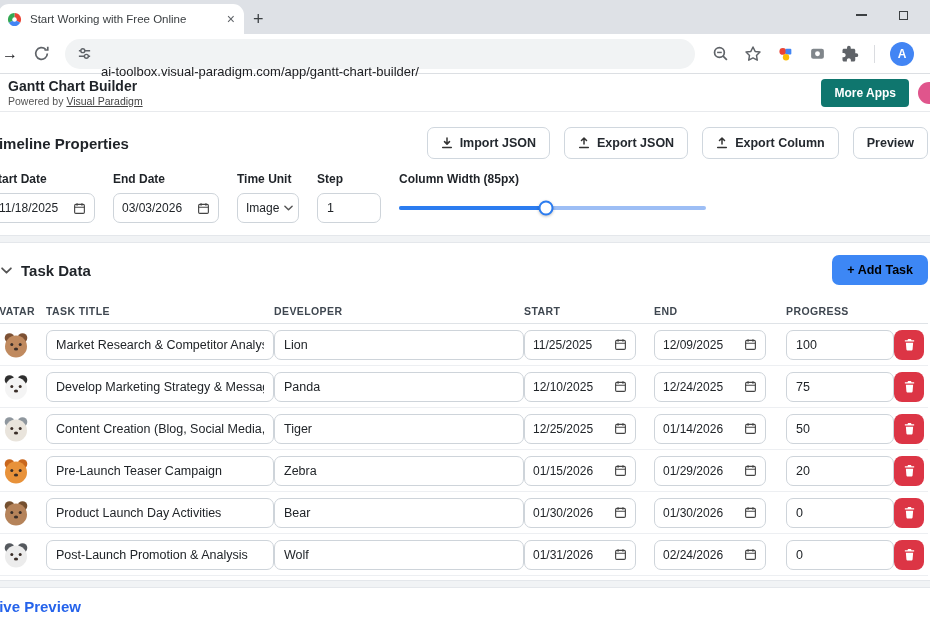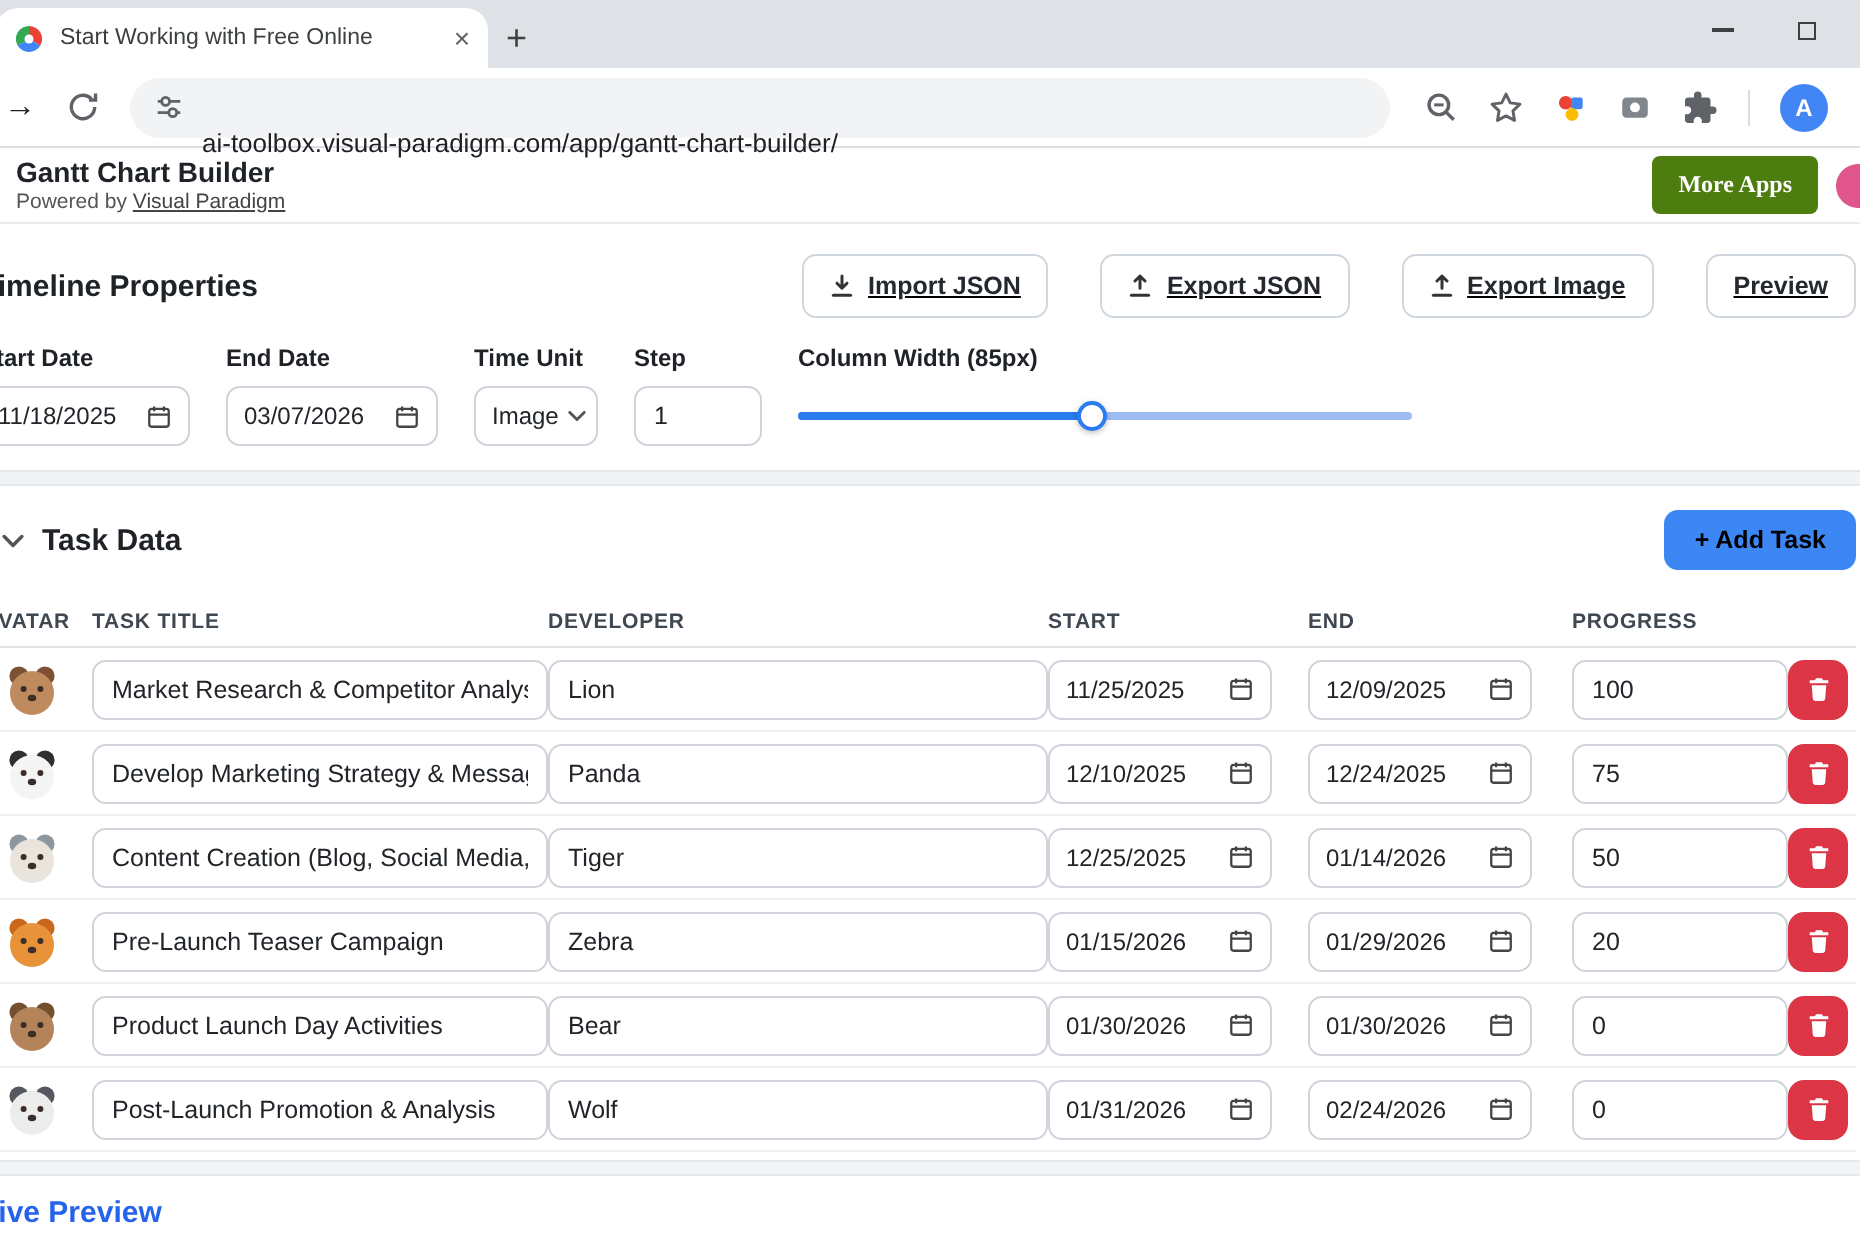--- a/index.html
+++ b/index.html
@@ -39,28 +39,28 @@
     width: 24px; height: 24px; border-radius: 50%; background: #4285f4; color: #fff;
     font-size: 12px; font-weight: bold; display: flex; align-items: center; justify-content: center;
   }
 
   
   .appheader { height: 38px; background: #fff; border-bottom: 1px solid #e8eaed; display: flex; align-items: center; padding-left: 28px; }
   .app-title { font-size: 14px; font-weight: bold; color: #1f2328; line-height: 1.15; }
   .app-sub { font-size: 10.5px; color: #555; }
   .app-sub .link { text-decoration: underline; color: #444; }
   .header-right { margin-left: auto; display: flex; align-items: center; gap: 9px; }
-  .btn-green { background: #4d7c0f; color: #fff; font-size: 12px; font-weight: bold; padding: 7px 13px; border: none; border-radius: 4px; font-family: Liberation Serif, serif; }
+  .btn-green { background: #0f766e; color: #fff; font-size: 12px; font-weight: bold; padding: 7px 13px; border: none; border-radius: 4px; font-family: Liberation Sans, sans-serif; }
   .header-avatar { width: 22px; height: 22px; border-radius: 50%; background: #e0558c; flex: 0 0 auto; }
 
   
   .section-timeline { padding: 16px 12px 12px 10px; }
   .sec-title { font-size: 15px; font-weight: bold; color: #1f2328; }
   .tl-head { display: flex; align-items: center; justify-content: space-between; height: 30px; }
-  .tl-buttons { display: flex; gap: 26px; text-decoration: underline; }
+  .tl-buttons { display: flex; gap: 14px; }
   .btn-outline {
     display: inline-flex; align-items: center; gap: 7px; background: #fff;
     border: 1px solid #d0d7de; border-radius: 7px; padding: 8px 13px;
     font-size: 12.5px; font-weight: bold; color: #24292f; font-family: inherit;
   }
   .form-row { display: flex; gap: 18px; margin-top: 14px; align-items: flex-start; }
   .field-label { display: block; font-size: 12px; font-weight: bold; color: #1f2328; margin-bottom: 7px; white-space: nowrap; }
   .inp { height: 30px; border: 1px solid #ced4da; border-radius: 7px; background: #fff; font-size: 12.5px; color: #212529; font-family: inherit; }
   input.inp { padding: 0 9px; width: 100%; }
   .inp-box { display: flex; align-items: center; justify-content: space-between; padding: 0 8px; gap: 5px; }
@@ -233,41 +233,41 @@
           <button class="btn-outline">
             <svg class="ic" width="12" height="12">
                 <use href="#i-up"></use>
               </svg>
             <span>Export JSON</span>
           </button>
           <button class="btn-outline">
             <svg class="ic" width="12" height="12">
                 <use href="#i-up"></use>
               </svg>
-            <span>Export Image</span>
+            <span>Export Column</span>
           </button>
           <button class="btn-outline">
             <span>Preview</span>
           </button>
         </div>
       </div>
       <div class="form-row">
         <div class="w-start">
           <span class="field-label">Start Date</span>
           <div class="inp inp-box">
             <span class="val">11/18/2025</span>
             <svg class="ic" width="13" height="13">
                 <use href="#i-cal"></use>
               </svg>
           </div>
         </div>
         <div class="w-end">
           <span class="field-label">End Date</span>
           <div class="inp inp-box">
-            <span class="val">03/07/2026</span>
+            <span class="val">03/03/2026</span>
             <svg class="ic" width="13" height="13">
                 <use href="#i-cal"></use>
               </svg>
           </div>
         </div>
         <div class="w-unit">
           <span class="field-label">Time Unit</span>
           <div class="inp inp-box">
             <span class="val">Image</span>
             <svg class="ic" width="9" height="6">

